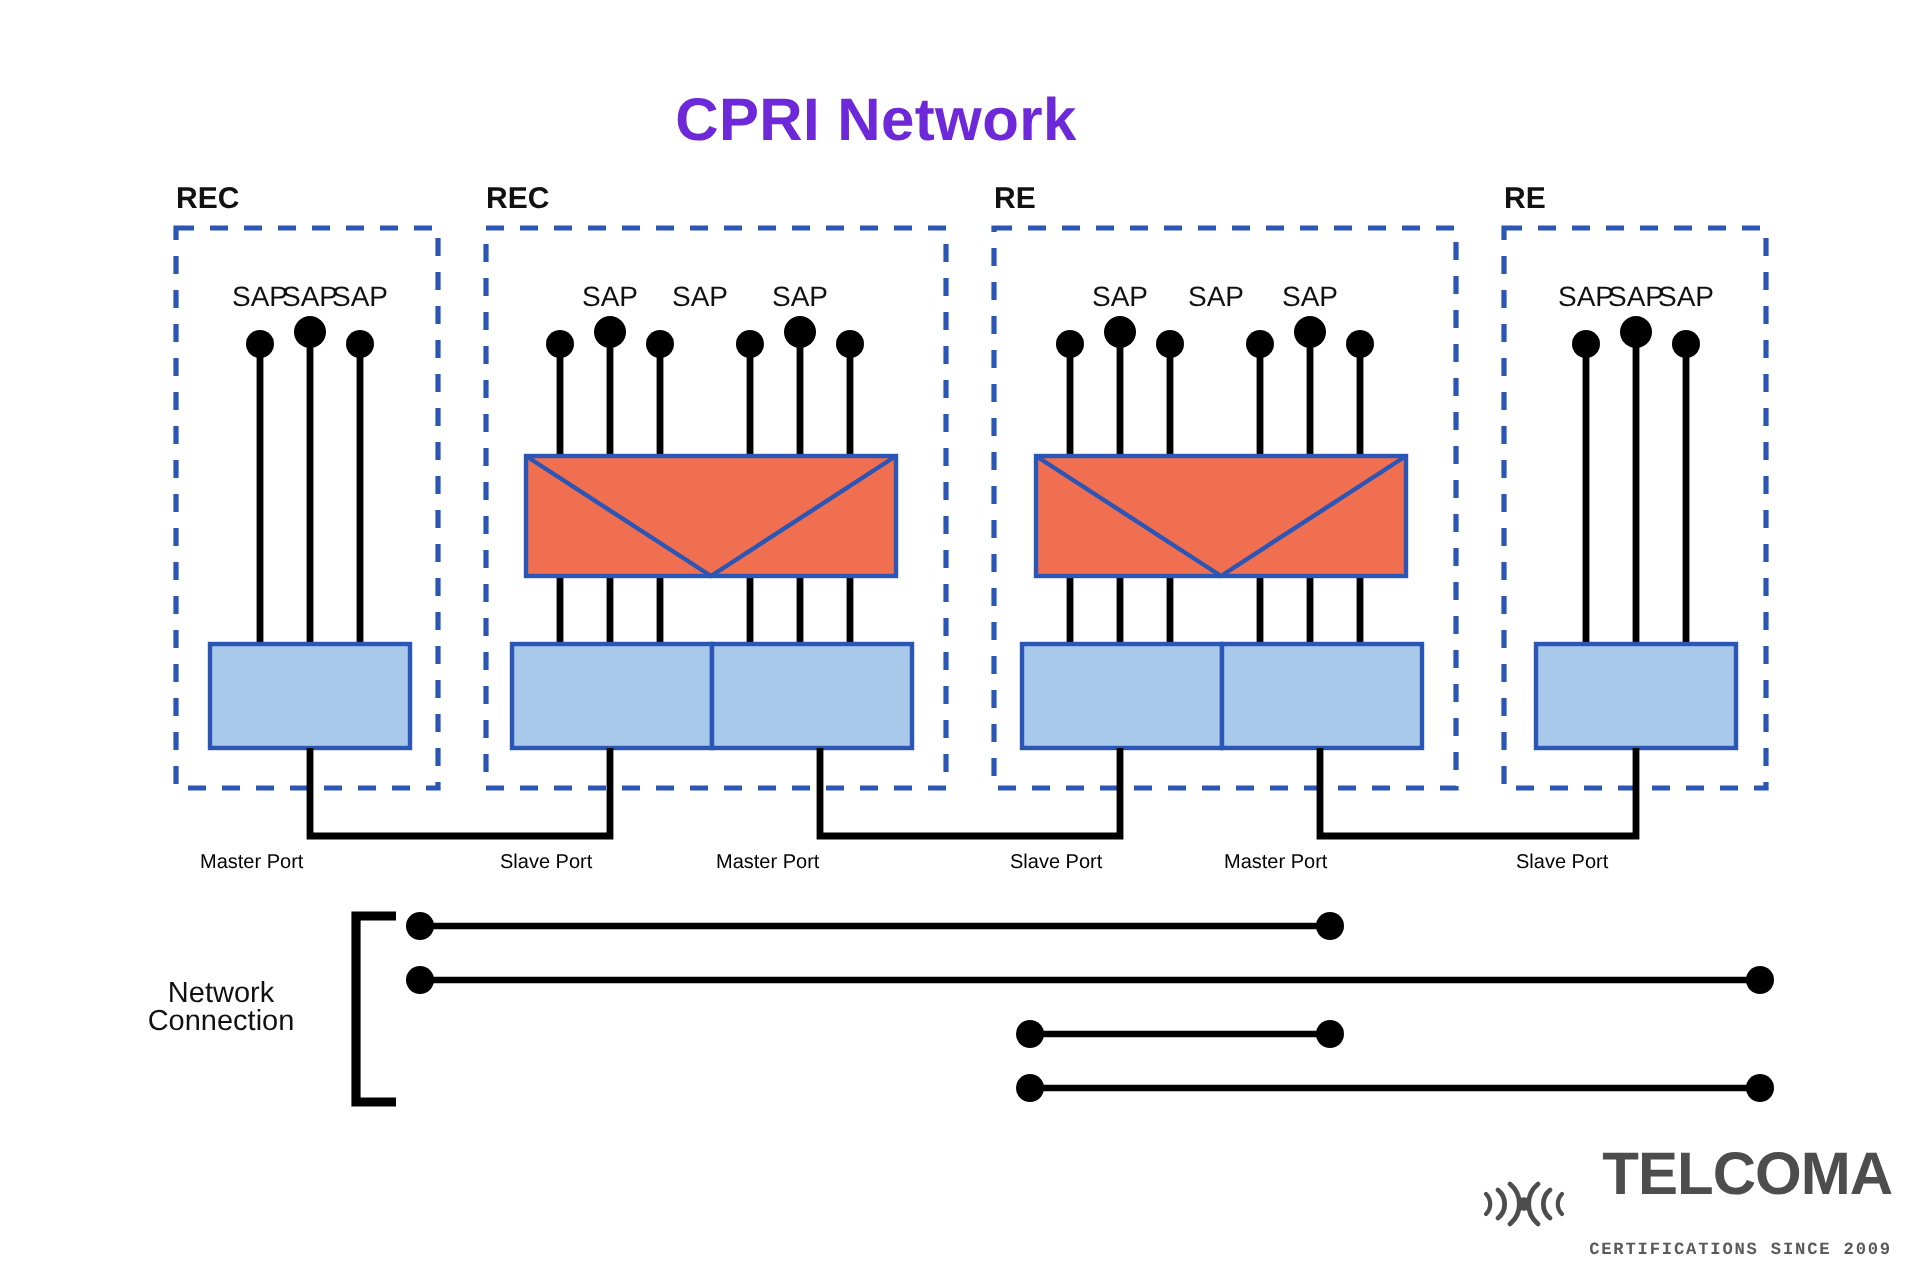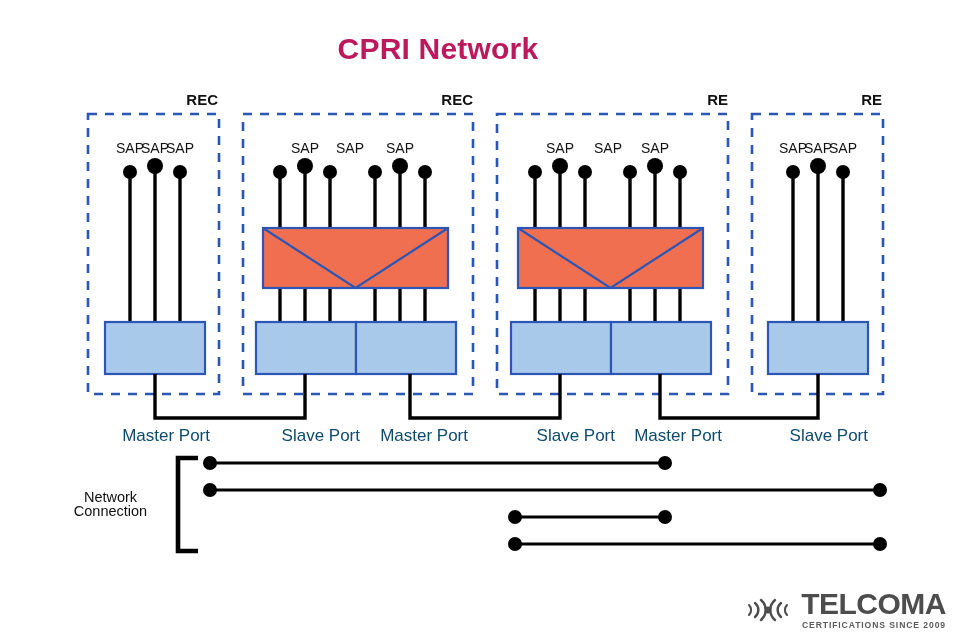--- a/index.html
+++ b/index.html
@@ -32,45 +32,45 @@
     white-space: pre;
     line-height: 1.12;
     pointer-events: auto;
   }
   .title {
     font-size: 30px;
     font-weight: 600;
     letter-spacing: 0.2px;
     text-align: center;
     width: 876px;
-    left: 0; top: 32px;
-    color: #be185d;
+    left: 0; top: 44px;
+    color: #6d28d9;
   }
   .group-label {
     font-size: 15px;
     font-weight: 600;
-    text-align: right;
+    text-align: left;
     color: #111;
   }
   .sap-label {
     font-size: 14px;
     font-weight: 500;
     text-align: center;
     color: #111;
   }
   .box-label {
     font-size: 14.5px;
     text-align: center;
     color: #111;
     font-weight: 400;
   }
   .port-label {
-    font-size: 17px;
-    text-align: right;
-    color: #0c4a6e;
+    font-size: 10px;
+    text-align: left;
+    color: #000000;
   }
   .logical-label {
     font-size: 14.5px;
     text-align: center;
     color: #111;
     line-height: 1.28;
     font-weight: 500;
   }
   .netbox-text {
     font-size: 15.5px;
@@ -94,26 +94,26 @@
     line-height: 1;
   }
   #logo .brand {
     font-family: "Liberation Sans", sans-serif;
     font-size: 30px;
     font-weight: 700;
     letter-spacing: -0.5px;
     color: #4d4d4d;
   }
   #logo .tagline {
-    font-family: Liberation Sans, sans-serif;
+    font-family: Liberation Mono, monospace;
     font-size: 8.6px;
     font-weight: 600;
     letter-spacing: 0.9px;
     color: #5a5a5a;
-    margin-top: 2px;
+    margin-top: 18px;
   }
 </style>
 </head>
 <body>
 
 <div id="canvas">
 
   <div class="txt title">CPRI Network</div>
 
   <div class="txt group-label" style="left:88px; top:92px; width:130px;">REC</div>

